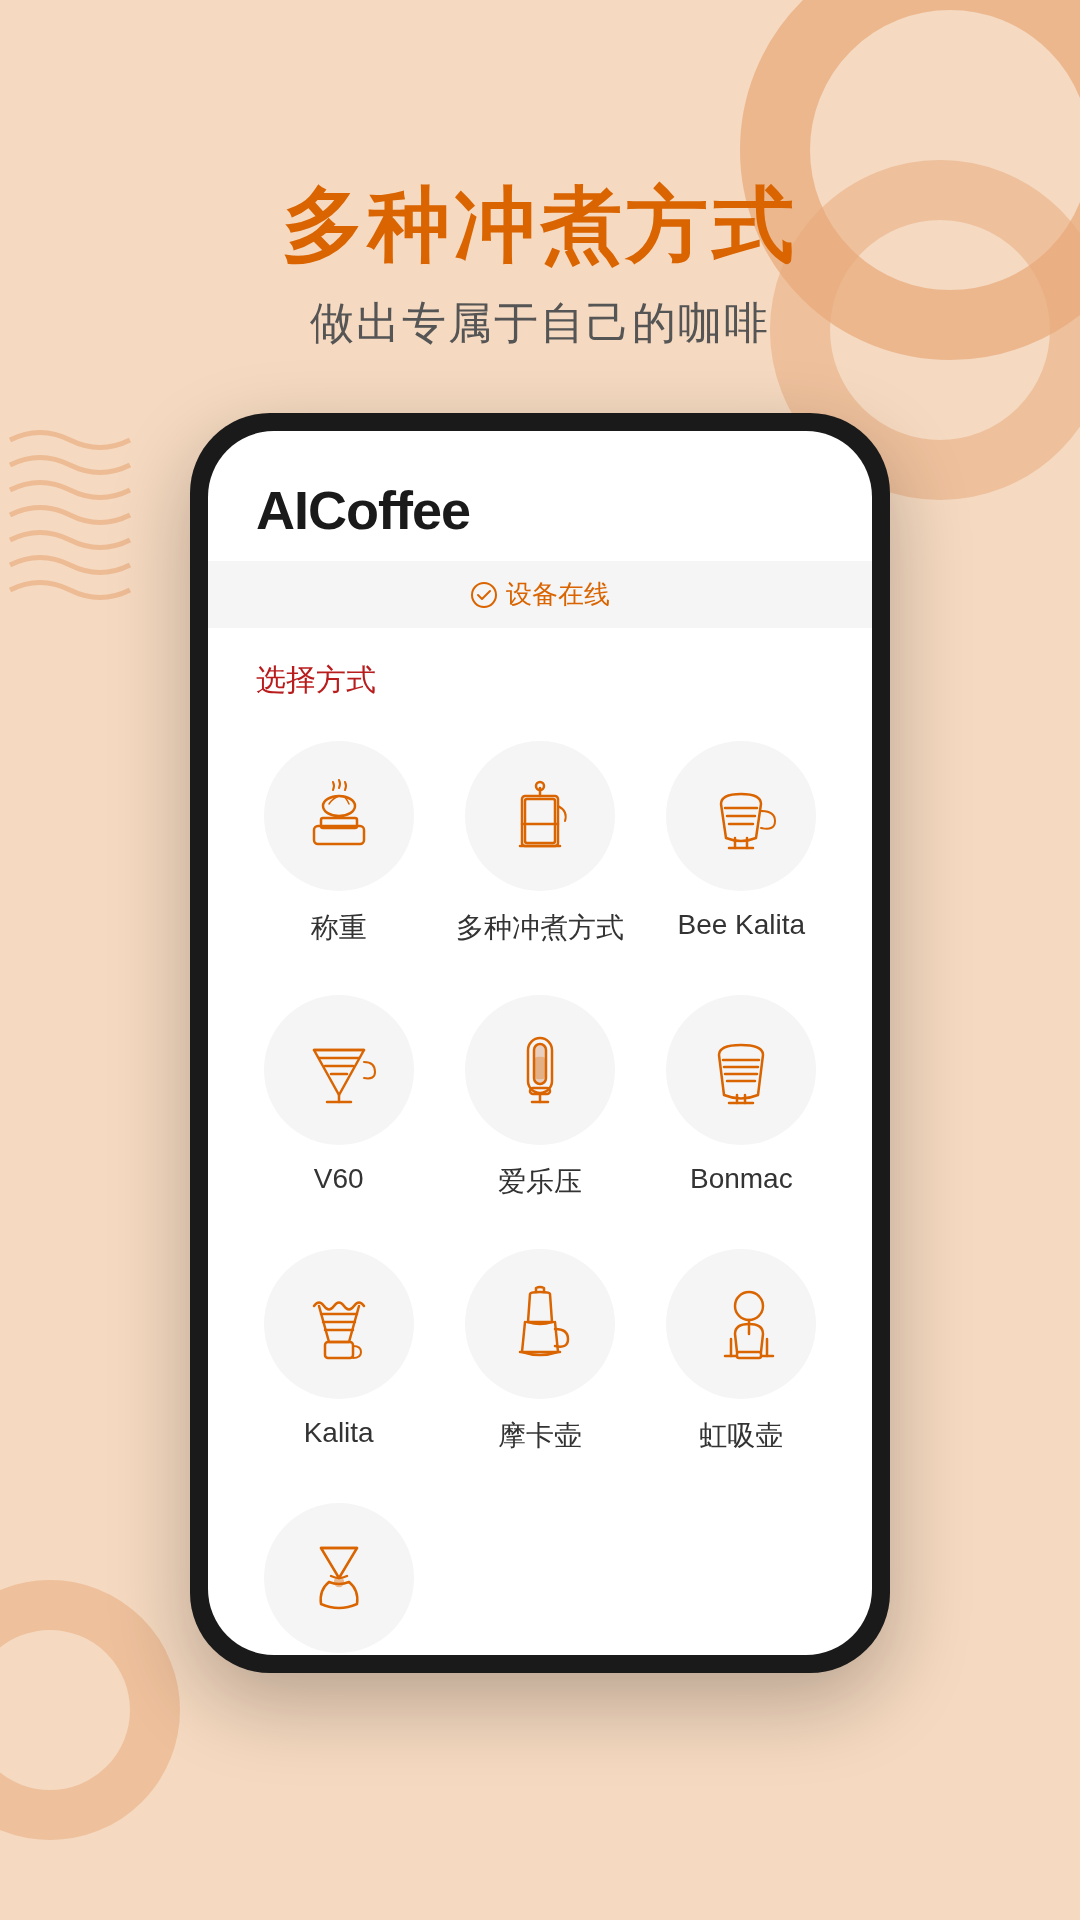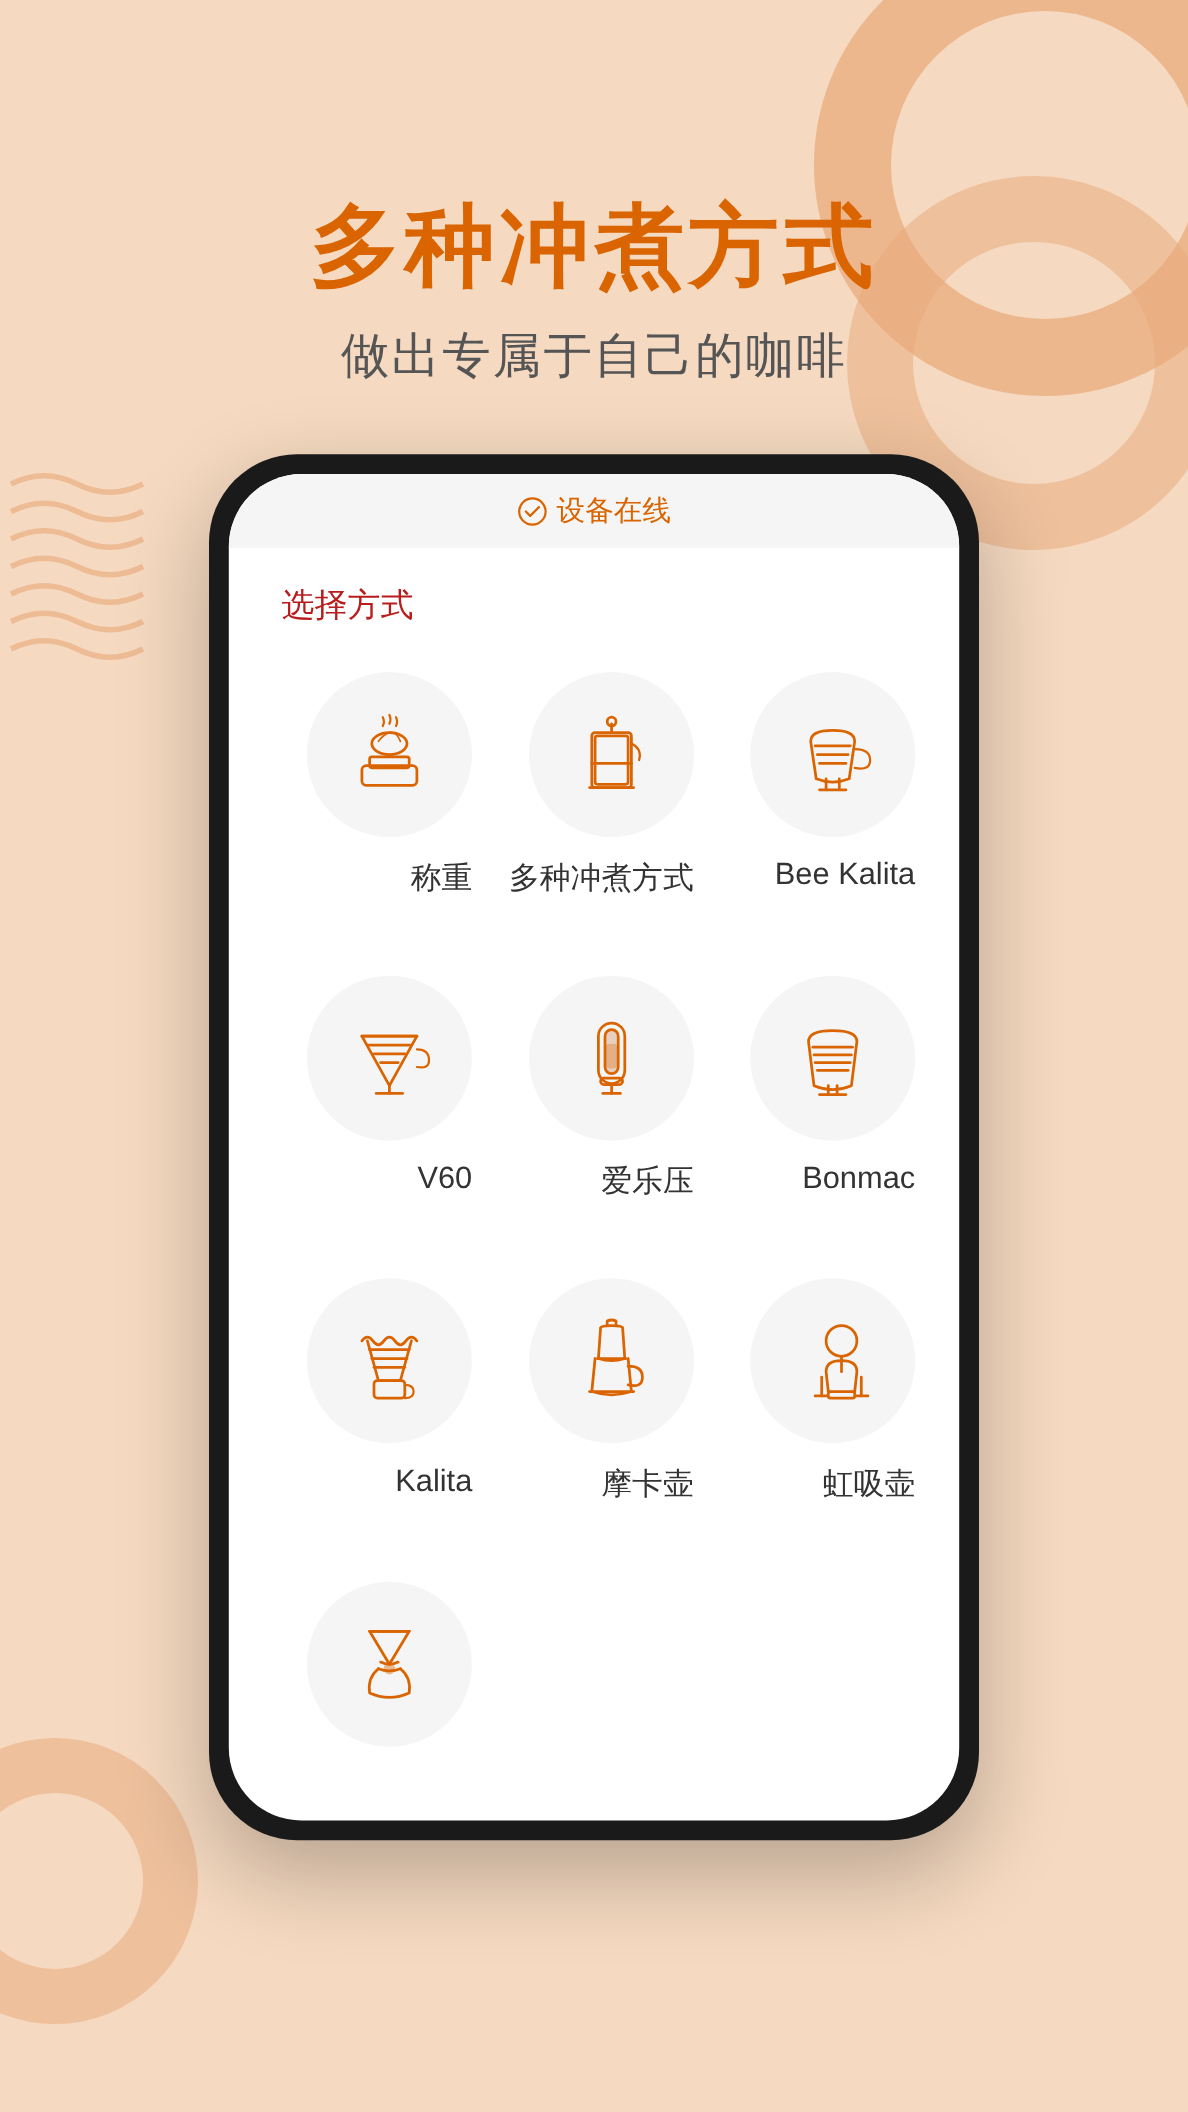--- a/index.html
+++ b/index.html
@@ -148,21 +148,21 @@
       grid-template-columns: repeat(3, 1fr);
       gap: 0;
       padding: 0 30px;
       flex: 1;
       overflow: hidden;
     }
 
     .method-item {
       display: flex;
       flex-direction: column;
-      align-items: flex-end;
+      align-items: center;
       padding: 20px 10px 28px;
       cursor: pointer;
     }
 
     .method-icon-circle {
       width: 150px;
       height: 150px;
       border-radius: 50%;
       background: #f5f5f5;
       display: flex;
@@ -210,20 +210,23 @@
 </svg>
 
 <div class="header-section">
   <div class="main-title">多种冲煮方式</div>
   <div class="sub-title">做出专属于自己的咖啡</div>
 </div>
 
 <div class="phone-mockup">
   <div class="phone-screen">
 
+    <div class="app-header">
+      <div class="app-title">AICoffee</div>
+    </div>
 
     <div class="status-bar">
       <span class="status-text">
         <span class="status-icon">
           <svg width="28" height="28" viewBox="0 0 28 28" fill="none">
             <circle cx="14" cy="14" r="12" stroke="#d96400" stroke-width="2"></circle>
             <path d="M8 14 L12 18 L20 10" stroke="#d96400" stroke-width="2" stroke-linecap="round" stroke-linejoin="round"></path>
           </svg>
         </span>
         <span>设备在线</span>

